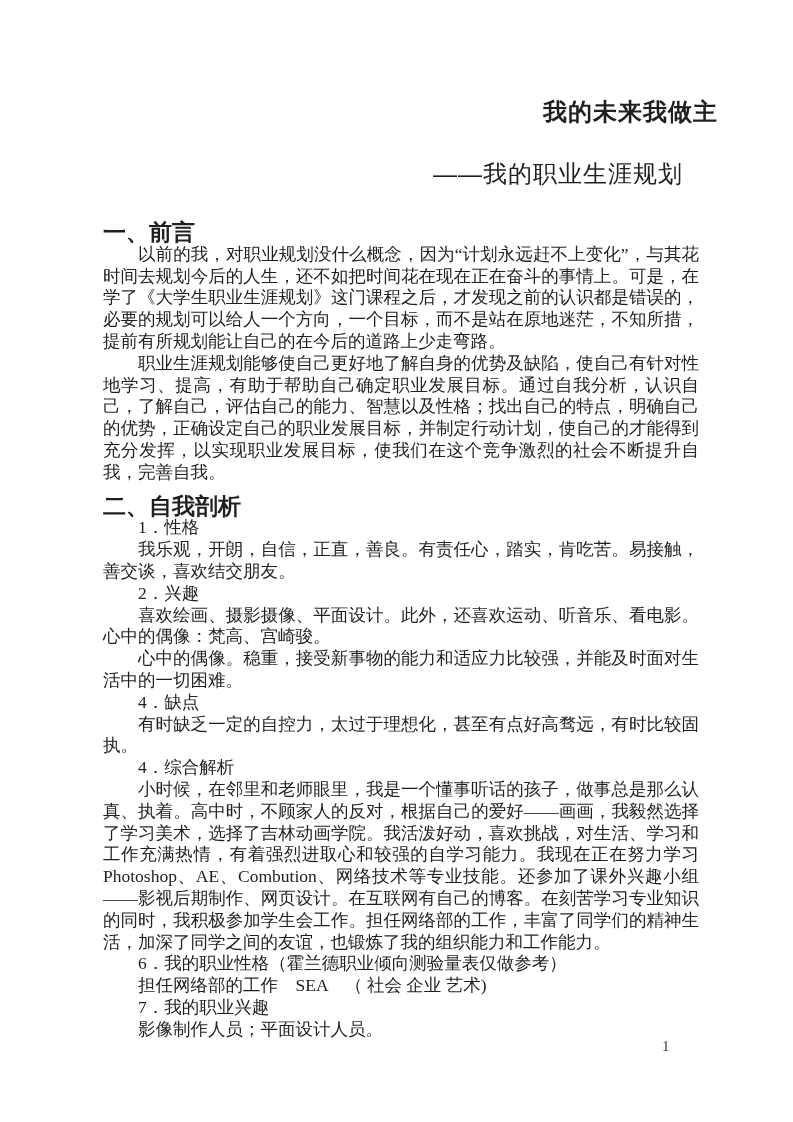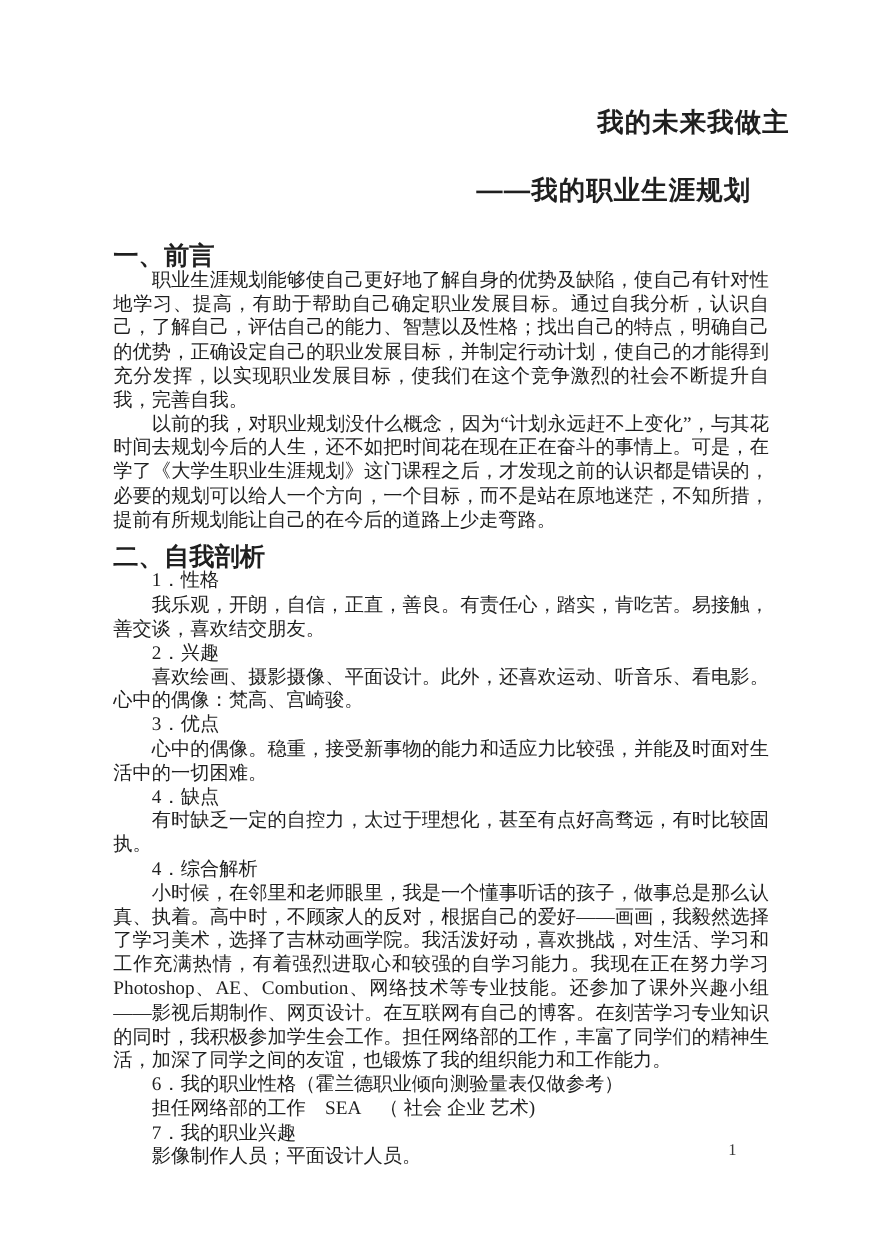--- a/index.html
+++ b/index.html
@@ -27,21 +27,21 @@
     font-size: 24px;
     line-height: 30px;
     text-align: right;
     position: relative;
     left: 19px;
     letter-spacing: 1px;
   }
   .doc-subtitle {
     margin-top: 32px;
     font-family: "Liberation Sans", "DejaVu Sans", sans-serif;
-    font-weight: bold;
+    font-weight: normal;
     font-size: 24px;
     line-height: 30px;
     text-align: right;
     padding-right: 16px;
     letter-spacing: 1px;
   }
   .body-text {
     margin-top: 33px;
     font-size: 17.5px;
     line-height: 21.8px;
@@ -74,33 +74,32 @@
   <div class="content">
 
     <div class="doc-title">我的未来我做主</div>
 
     <div class="doc-subtitle">——我的职业生涯规划</div>
 
     <div class="body-text">
 
       <div class="sec-heading">一、前言</div>
 
+      <p class="para">以前的我，对职业规划没什么概念，因为“计划永远赶不上变化”，与其花时间去规划今后的人生，还不如把时间花在现在正在奋斗的事情上。可是，在学了《大学生职业生涯规划》这门课程之后，才发现之前的认识都是错误的，必要的规划可以给人一个方向，一个目标，而不是站在原地迷茫，不知所措，提前有所规划能让自己的在今后的道路上少走弯路。</p>
+
       <p class="para">职业生涯规划能够使自己更好地了解自身的优势及缺陷，使自己有针对性地学习、提高，有助于帮助自己确定职业发展目标。通过自我分析，认识自己，了解自己，评估自己的能力、智慧以及性格；找出自己的特点，明确自己的优势，正确设定自己的职业发展目标，并制定行动计划，使自己的才能得到充分发挥，以实现职业发展目标，使我们在这个竞争激烈的社会不断提升自我，完善自我。</p>
-
-      <p class="para">以前的我，对职业规划没什么概念，因为“计划永远赶不上变化”，与其花时间去规划今后的人生，还不如把时间花在现在正在奋斗的事情上。可是，在学了《大学生职业生涯规划》这门课程之后，才发现之前的认识都是错误的，必要的规划可以给人一个方向，一个目标，而不是站在原地迷茫，不知所措，提前有所规划能让自己的在今后的道路上少走弯路。</p>
 
       <div class="sec-heading gap-above">二、自我剖析</div>
 
       <p class="item-label">1．性格</p>
       <p class="item-text">我乐观，开朗，自信，正直，善良。有责任心，踏实，肯吃苦。易接触，善交谈，喜欢结交朋友。</p>
 
       <p class="item-label">2．兴趣</p>
       <p class="item-text">喜欢绘画、摄影摄像、平面设计。此外，还喜欢运动、听音乐、看电影。心中的偶像：梵高、宫崎骏。</p>
 
-      <p class="item-label">3．优点</p>
       <p class="item-text">心中的偶像。稳重，接受新事物的能力和适应力比较强，并能及时面对生活中的一切困难。</p>
 
       <p class="item-label">4．缺点</p>
       <p class="item-text">有时缺乏一定的自控力，太过于理想化，甚至有点好高骛远，有时比较固执。</p>
 
       <p class="item-label">4．综合解析</p>
       <p class="item-text">小时候，在邻里和老师眼里，我是一个懂事听话的孩子，做事总是那么认真、执着。高中时，不顾家人的反对，根据自己的爱好——画画，我毅然选择了学习美术，选择了吉林动画学院。我活泼好动，喜欢挑战，对生活、学习和工作充满热情，有着强烈进取心和较强的自学习能力。我现在正在努力学习 Photoshop、AE、Combution、网络技术等专业技能。还参加了课外兴趣小组——影视后期制作、网页设计。在互联网有自己的博客。在刻苦学习专业知识的同时，我积极参加学生会工作。担任网络部的工作，丰富了同学们的精神生活，加深了同学之间的友谊，也锻炼了我的组织能力和工作能力。</p>
 
       <p class="item-label">6．我的职业性格（霍兰德职业倾向测验量表仅做参考）</p>
       <p class="item-text">担任网络部的工作　SEA　（ 社会 企业 艺术)</p>

